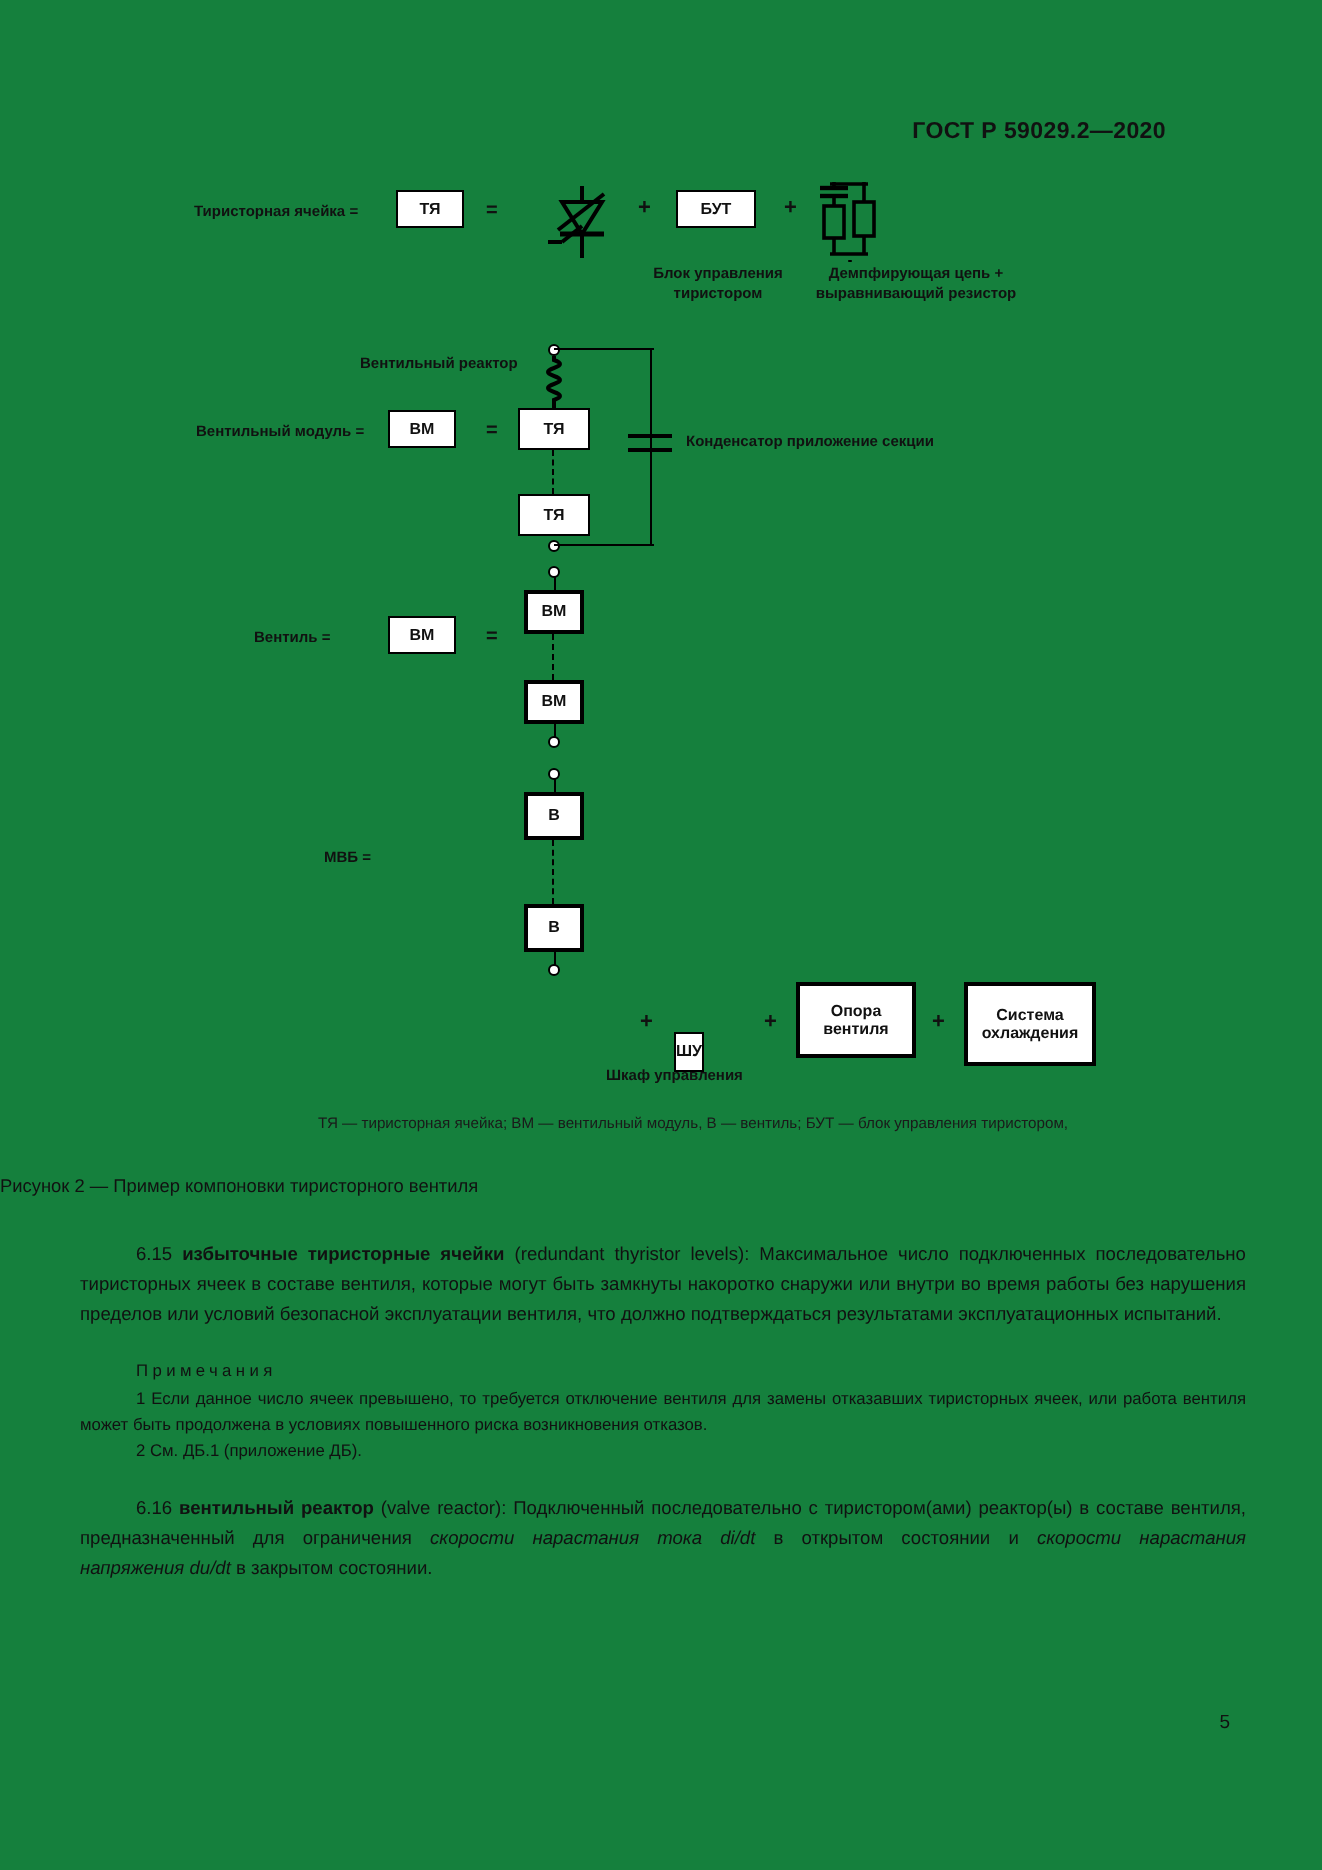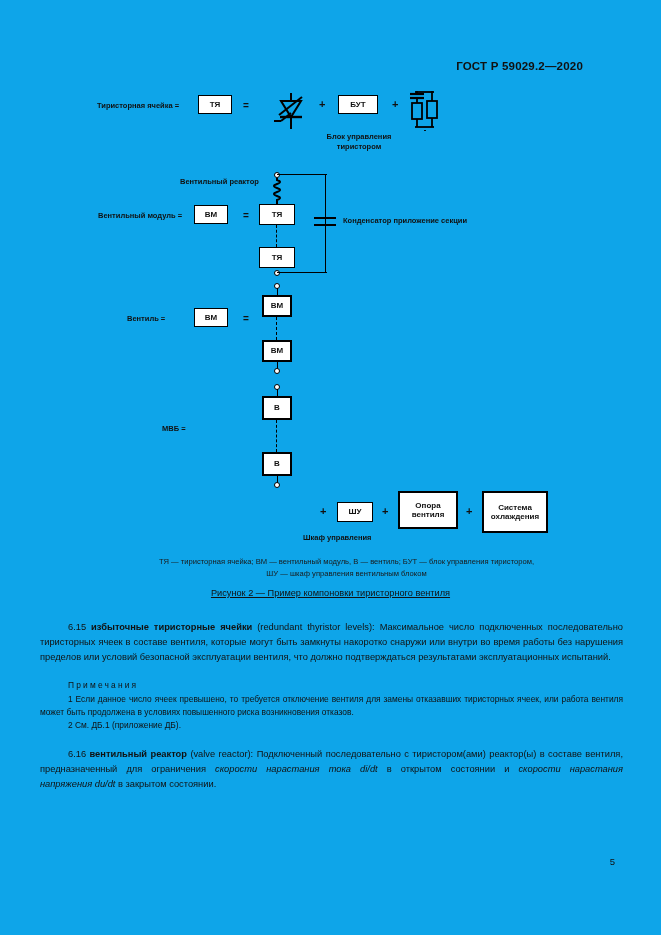--- a/index.html
+++ b/index.html
@@ -11,21 +11,21 @@
     width: 661px;
     height: 935px;
     position: relative;
     font-family: "Liberation Sans", sans-serif;
     color: #111111;
     overflow: hidden;
   }
   .page {
     position: absolute;
     inset: 0;
-    background: #0ea5e9;
+    background: #15803d;
   }
 
   
   .doc-header {
     position: absolute;
     top: 60px;
     right: 78px;
     font-size: 11.5px;
     font-weight: bold;
     letter-spacing: 0.2px;
@@ -112,23 +112,22 @@
     line-height: 1.55;
     color: #1a1a1a;
     padding-left: 32px;
   }
   .fig-caption {
     position: absolute;
     left: 0;
     right: 0;
     top: 588px;
     font-size: 9.2px;
-    text-align: center;
+    text-align: left;
     color: #111;
-    text-decoration: underline;
   }
 
   
   .body {
     position: absolute;
     left: 40px;
     top: 620px;
     width: 583px;
   }
   p.para {
@@ -208,20 +207,22 @@
       <line x1="28" y1="1" x2="28" y2="11" stroke="#000" stroke-width="1.8"></line>
       <line x1="28" y1="28" x2="28" y2="37" stroke="#000" stroke-width="1.8"></line>
       <line x1="11" y1="2" x2="30" y2="2" stroke="#000" stroke-width="1.8"></line>
       <line x1="11" y1="37" x2="30" y2="37" stroke="#000" stroke-width="1.8"></line>
       <line x1="21" y1="40" x2="21" y2="41" stroke="#000" stroke-width="1.8"></line>
     </svg>
 
     <div class="fig-label center" style="left:300px; top:44px; width:118px; white-space:pre-line;">Блок управления
 тиристором</div>
 
+    <div class="fig-label center" style="left:378px; top:44px; width:160px; white-space:pre-line;">Демпфирующая цепь +
+выравнивающий резистор</div>
 
     <div class="fig-label" style="left:98px; top:123px;">Вентильный модуль =</div>
 
     <div class="box" style="left:194px; top:117px; width:34px; height:19px;">
       <span>ВМ</span>
     </div>
 
     <div class="eq" style="left:243px; top:123px;">=</div>
 
     <div class="fig-label" style="left:180px; top:89px;">Вентильный реактор</div>
@@ -290,21 +291,21 @@
 
     <div class="box thick" style="left:262px; top:364px; width:30px; height:24px;">
       <span>В</span>
     </div>
 
     <div class="wire v" style="left:277px; top:388px; height:7px;"></div>
     <div class="term" style="left:274px; top:394px;"></div>
 
     <div class="plus" style="left:320px; top:418px;">+</div>
 
-    <div class="box" style="left:337px; top:414px; width:36px; height:20px;">
+    <div class="box" style="left:337px; top:428px; width:15px; height:20px;">
       <span>ШУ</span>
     </div>
 
     <div class="plus" style="left:382px; top:418px;">+</div>
 
     <div class="box thick" style="left:398px; top:403px; width:60px; height:38px; white-space:pre-line;">
       <span>Опора
 вентиля</span>
     </div>
 
@@ -314,21 +315,20 @@
       <span>Система
 охлаждения</span>
     </div>
 
     <div class="fig-label" style="left:303px; top:445px;">Шкаф управления</div>
 
   </div>
 
   <div class="fig-legend">
     <div>ТЯ — тиристорная ячейка; ВМ — вентильный модуль, В — вентиль; БУТ — блок управления тиристором,</div>
-    <div>ШУ — шкаф управления вентильным блоком</div>
   </div>
 
   <div class="fig-caption">Рисунок 2 — Пример компоновки тиристорного вентиля</div>
 
   <div class="body">
 
     <p class="para indent"><span>6.15</span>&nbsp;<span class="b">избыточные тиристорные ячейки</span>&nbsp;<span>(redundant thyristor levels):</span>&nbsp;<span>Максимальное число подключенных последовательно тиристорных ячеек в составе вентиля, которые могут быть замкнуты накоротко снаружи или внутри во время работы без нарушения пределов или условий безопасной эксплуатации вентиля, что должно подтверждаться результатами эксплуатационных испытаний.</span></p>
 
     <div class="sp-10"></div>
 

